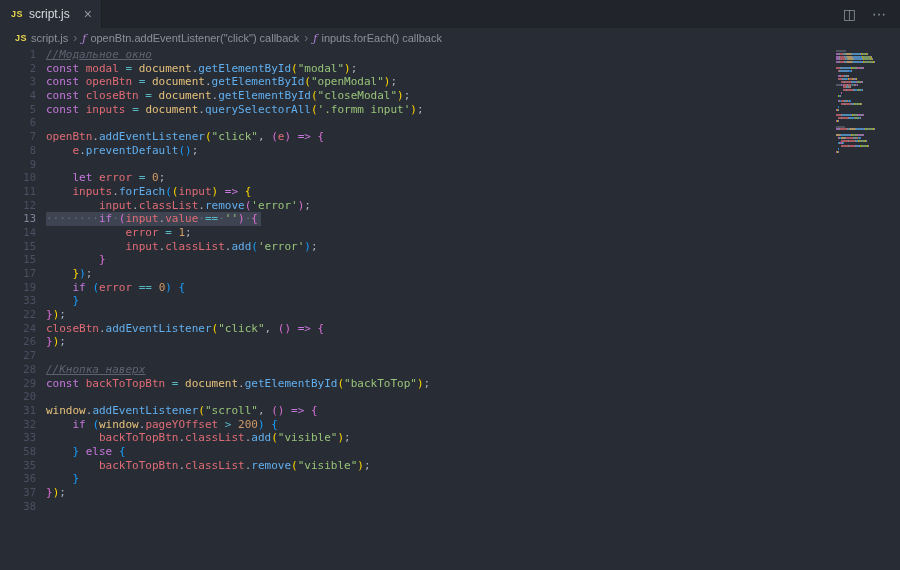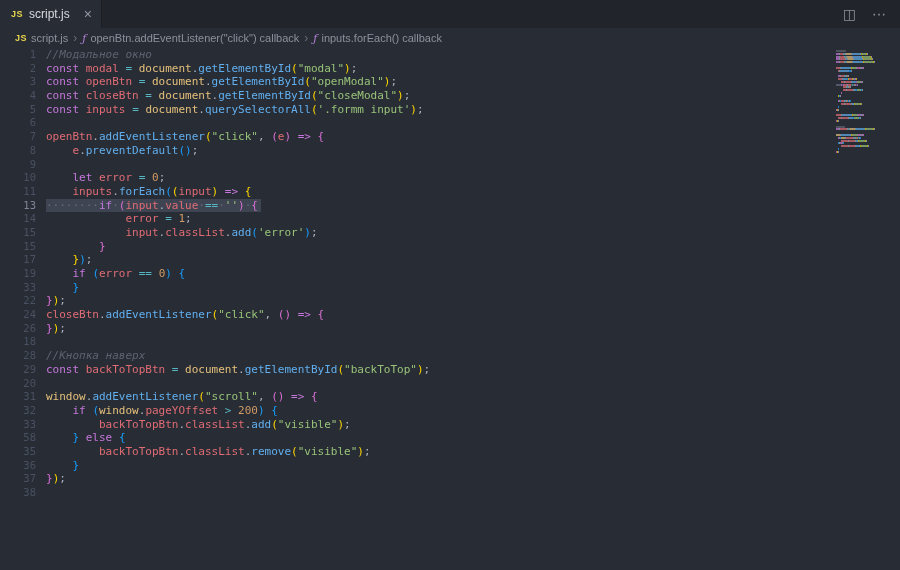--- a/index.html
+++ b/index.html
@@ -50,21 +50,21 @@
   }
   .code-line { display: flex; height: 13.7px; line-height: 13.7px; white-space: pre; }
   .ln {
     flex: none; width: 46px; padding-right: 10px;
     text-align: right; color: #495162; font-size: 10.5px;
   }
   .ln.active { color: #7e8698; }
   .lt { white-space: pre; }
   .lt.selbg { background: #3e4451; padding-right: 3px; }
   
-  .tk-cm { color: #5c6370; font-style: italic; }
+  .tk-cm { color: #5c6370; font-style: italic; text-decoration: underline; }
   .tk-kw { color: #c678dd; }
   .tk-var { color: #e06c75; }
   .tk-obj { color: #e5c07b; }
   .tk-fn { color: #61afef; }
   .tk-str { color: #98c379; }
   .tk-num { color: #d19a66; }
   .tk-op { color: #56b6c2; }
   .tk-pl { color: #abb2bf; }
   .tk-b1 { color: #ffd700; }
   .tk-b2 { color: #da70d6; }
@@ -116,31 +116,32 @@
         <div class="code-line"><span class="ln">2</span><span class="lt"><span class="tk-kw">const</span><span class="tk-pl"> </span><span class="tk-var">modal</span><span class="tk-pl"> </span><span class="tk-op">=</span><span class="tk-pl"> </span><span class="tk-obj">document</span><span class="tk-pl">.</span><span class="tk-fn">getElementById</span><span class="tk-b1">(</span><span class="tk-str">"modal"</span><span class="tk-b1">)</span><span class="tk-pl">;</span></span></div>
         <div class="code-line"><span class="ln">3</span><span class="lt"><span class="tk-kw">const</span><span class="tk-pl"> </span><span class="tk-var">openBtn</span><span class="tk-pl"> </span><span class="tk-op">=</span><span class="tk-pl"> </span><span class="tk-obj">document</span><span class="tk-pl">.</span><span class="tk-fn">getElementById</span><span class="tk-b1">(</span><span class="tk-str">"openModal"</span><span class="tk-b1">)</span><span class="tk-pl">;</span></span></div>
         <div class="code-line"><span class="ln">4</span><span class="lt"><span class="tk-kw">const</span><span class="tk-pl"> </span><span class="tk-var">closeBtn</span><span class="tk-pl"> </span><span class="tk-op">=</span><span class="tk-pl"> </span><span class="tk-obj">document</span><span class="tk-pl">.</span><span class="tk-fn">getElementById</span><span class="tk-b1">(</span><span class="tk-str">"closeModal"</span><span class="tk-b1">)</span><span class="tk-pl">;</span></span></div>
         <div class="code-line"><span class="ln">5</span><span class="lt"><span class="tk-kw">const</span><span class="tk-pl"> </span><span class="tk-var">inputs</span><span class="tk-pl"> </span><span class="tk-op">=</span><span class="tk-pl"> </span><span class="tk-obj">document</span><span class="tk-pl">.</span><span class="tk-fn">querySelectorAll</span><span class="tk-b1">(</span><span class="tk-str">'.formm input'</span><span class="tk-b1">)</span><span class="tk-pl">;</span></span></div>
         <div class="code-line"><span class="ln">6</span><span class="lt"></span></div>
         <div class="code-line"><span class="ln">7</span><span class="lt"><span class="tk-var">openBtn</span><span class="tk-pl">.</span><span class="tk-fn">addEventListener</span><span class="tk-b1">(</span><span class="tk-str">"click"</span><span class="tk-pl">, </span><span class="tk-b2">(</span><span class="tk-var">e</span><span class="tk-b2">)</span><span class="tk-pl"> </span><span class="tk-kw">=&gt;</span><span class="tk-pl"> </span><span class="tk-b2">{</span></span></div>
         <div class="code-line"><span class="ln">8</span><span class="lt"><span class="tk-sp">    </span><span class="tk-var">e</span><span class="tk-pl">.</span><span class="tk-fn">preventDefault</span><span class="tk-b3">(</span><span class="tk-b3">)</span><span class="tk-pl">;</span></span></div>
         <div class="code-line"><span class="ln">9</span><span class="lt"></span></div>
         <div class="code-line"><span class="ln">10</span><span class="lt"><span class="tk-sp">    </span><span class="tk-kw">let</span><span class="tk-pl"> </span><span class="tk-var">error</span><span class="tk-pl"> </span><span class="tk-op">=</span><span class="tk-pl"> </span><span class="tk-num">0</span><span class="tk-pl">;</span></span></div>
         <div class="code-line"><span class="ln">11</span><span class="lt"><span class="tk-sp">    </span><span class="tk-var">inputs</span><span class="tk-pl">.</span><span class="tk-fn">forEach</span><span class="tk-b3">(</span><span class="tk-b1">(</span><span class="tk-var">input</span><span class="tk-b1">)</span><span class="tk-pl"> </span><span class="tk-kw">=&gt;</span><span class="tk-pl"> </span><span class="tk-b1">{</span></span></div>
+        <div class="code-line"><span class="ln">12</span><span class="lt"><span class="tk-sp">        </span><span class="tk-var">input</span><span class="tk-pl">.</span><span class="tk-var">classList</span><span class="tk-pl">.</span><span class="tk-fn">remove</span><span class="tk-b2">(</span><span class="tk-str">'error'</span><span class="tk-b2">)</span><span class="tk-pl">;</span></span></div>
         <div class="code-line"><span class="ln active">13</span><span class="lt selbg"><span class="tk-ws">········</span><span class="tk-kw">if</span><span class="tk-ws">·</span><span class="tk-b2">(</span><span class="tk-var">input</span><span class="tk-pl">.</span><span class="tk-var">value</span><span class="tk-ws">·</span><span class="tk-op">==</span><span class="tk-ws">·</span><span class="tk-str">''</span><span class="tk-b2">)</span><span class="tk-ws">·</span><span class="tk-b2">{</span></span></div>
         <div class="code-line"><span class="ln">14</span><span class="lt"><span class="tk-sp">            </span><span class="tk-var">error</span><span class="tk-pl"> </span><span class="tk-op">=</span><span class="tk-pl"> </span><span class="tk-num">1</span><span class="tk-pl">;</span></span></div>
         <div class="code-line"><span class="ln">15</span><span class="lt"><span class="tk-sp">            </span><span class="tk-var">input</span><span class="tk-pl">.</span><span class="tk-var">classList</span><span class="tk-pl">.</span><span class="tk-fn">add</span><span class="tk-b3">(</span><span class="tk-str">'error'</span><span class="tk-b3">)</span><span class="tk-pl">;</span></span></div>
         <div class="code-line"><span class="ln">15</span><span class="lt"><span class="tk-sp">        </span><span class="tk-b2">}</span></span></div>
         <div class="code-line"><span class="ln">17</span><span class="lt"><span class="tk-sp">    </span><span class="tk-b1">}</span><span class="tk-b3">)</span><span class="tk-pl">;</span></span></div>
         <div class="code-line"><span class="ln">19</span><span class="lt"><span class="tk-sp">    </span><span class="tk-kw">if</span><span class="tk-pl"> </span><span class="tk-b3">(</span><span class="tk-var">error</span><span class="tk-pl"> </span><span class="tk-op">==</span><span class="tk-pl"> </span><span class="tk-num">0</span><span class="tk-b3">)</span><span class="tk-pl"> </span><span class="tk-b3">{</span></span></div>
         <div class="code-line"><span class="ln">33</span><span class="lt"><span class="tk-sp">    </span><span class="tk-b3">}</span></span></div>
         <div class="code-line"><span class="ln">22</span><span class="lt"><span class="tk-b2">}</span><span class="tk-b1">)</span><span class="tk-pl">;</span></span></div>
         <div class="code-line"><span class="ln">24</span><span class="lt"><span class="tk-var">closeBtn</span><span class="tk-pl">.</span><span class="tk-fn">addEventListener</span><span class="tk-b1">(</span><span class="tk-str">"click"</span><span class="tk-pl">, </span><span class="tk-b2">(</span><span class="tk-b2">)</span><span class="tk-pl"> </span><span class="tk-kw">=&gt;</span><span class="tk-pl"> </span><span class="tk-b2">{</span></span></div>
         <div class="code-line"><span class="ln">26</span><span class="lt"><span class="tk-b2">}</span><span class="tk-b1">)</span><span class="tk-pl">;</span></span></div>
-        <div class="code-line"><span class="ln">18</span><span class="lt"></span></div>
+        <div class="code-line"><span class="ln">27</span><span class="lt"></span></div>
         <div class="code-line"><span class="ln">28</span><span class="lt"><span class="tk-cm">//Кнопка наверх</span></span></div>
         <div class="code-line"><span class="ln">29</span><span class="lt"><span class="tk-kw">const</span><span class="tk-pl"> </span><span class="tk-var">backToTopBtn</span><span class="tk-pl"> </span><span class="tk-op">=</span><span class="tk-pl"> </span><span class="tk-obj">document</span><span class="tk-pl">.</span><span class="tk-fn">getElementById</span><span class="tk-b1">(</span><span class="tk-str">"backToTop"</span><span class="tk-b1">)</span><span class="tk-pl">;</span></span></div>
         <div class="code-line"><span class="ln">20</span><span class="lt"></span></div>
         <div class="code-line"><span class="ln">31</span><span class="lt"><span class="tk-obj">window</span><span class="tk-pl">.</span><span class="tk-fn">addEventListener</span><span class="tk-b1">(</span><span class="tk-str">"scroll"</span><span class="tk-pl">, </span><span class="tk-b2">(</span><span class="tk-b2">)</span><span class="tk-pl"> </span><span class="tk-kw">=&gt;</span><span class="tk-pl"> </span><span class="tk-b2">{</span></span></div>
         <div class="code-line"><span class="ln">32</span><span class="lt"><span class="tk-sp">    </span><span class="tk-kw">if</span><span class="tk-pl"> </span><span class="tk-b3">(</span><span class="tk-obj">window</span><span class="tk-pl">.</span><span class="tk-var">pageYOffset</span><span class="tk-pl"> </span><span class="tk-op">&gt;</span><span class="tk-pl"> </span><span class="tk-num">200</span><span class="tk-b3">)</span><span class="tk-pl"> </span><span class="tk-b3">{</span></span></div>
         <div class="code-line"><span class="ln">33</span><span class="lt"><span class="tk-sp">        </span><span class="tk-var">backToTopBtn</span><span class="tk-pl">.</span><span class="tk-var">classList</span><span class="tk-pl">.</span><span class="tk-fn">add</span><span class="tk-b1">(</span><span class="tk-str">"visible"</span><span class="tk-b1">)</span><span class="tk-pl">;</span></span></div>
         <div class="code-line"><span class="ln">58</span><span class="lt"><span class="tk-sp">    </span><span class="tk-b3">}</span><span class="tk-pl"> </span><span class="tk-kw">else</span><span class="tk-pl"> </span><span class="tk-b3">{</span></span></div>
         <div class="code-line"><span class="ln">35</span><span class="lt"><span class="tk-sp">        </span><span class="tk-var">backToTopBtn</span><span class="tk-pl">.</span><span class="tk-var">classList</span><span class="tk-pl">.</span><span class="tk-fn">remove</span><span class="tk-b1">(</span><span class="tk-str">"visible"</span><span class="tk-b1">)</span><span class="tk-pl">;</span></span></div>
         <div class="code-line"><span class="ln">36</span><span class="lt"><span class="tk-sp">    </span><span class="tk-b3">}</span></span></div>
         <div class="code-line"><span class="ln">37</span><span class="lt"><span class="tk-b2">}</span><span class="tk-b1">)</span><span class="tk-pl">;</span></span></div>

